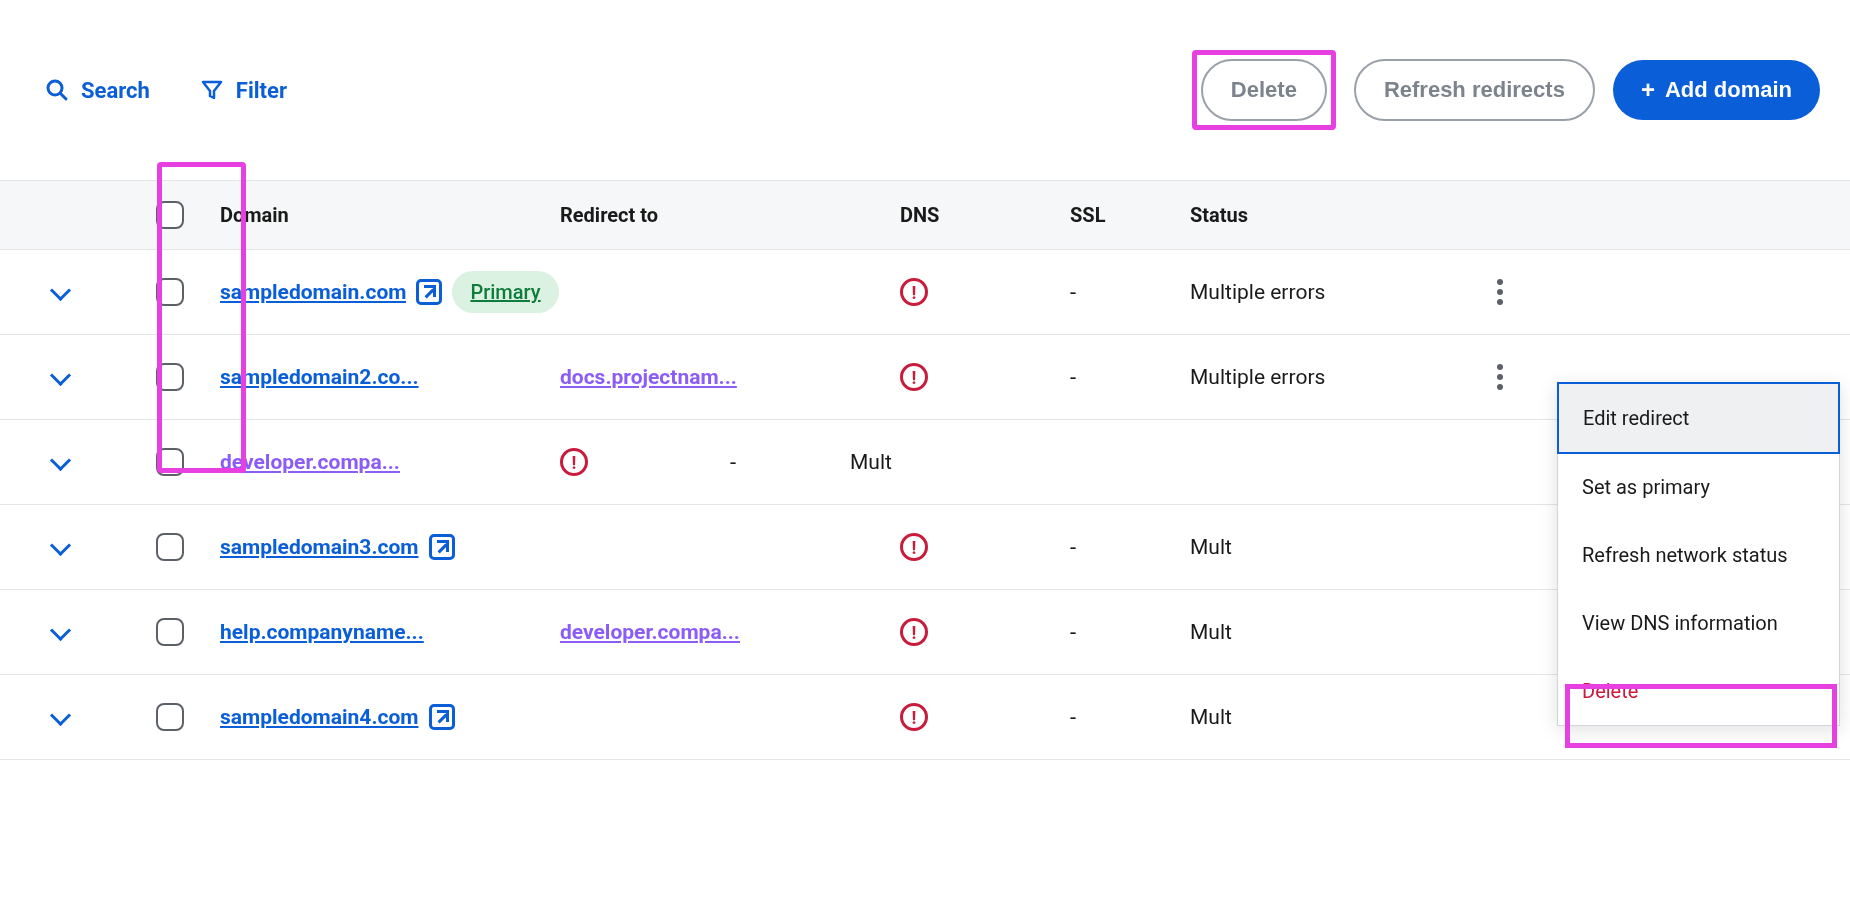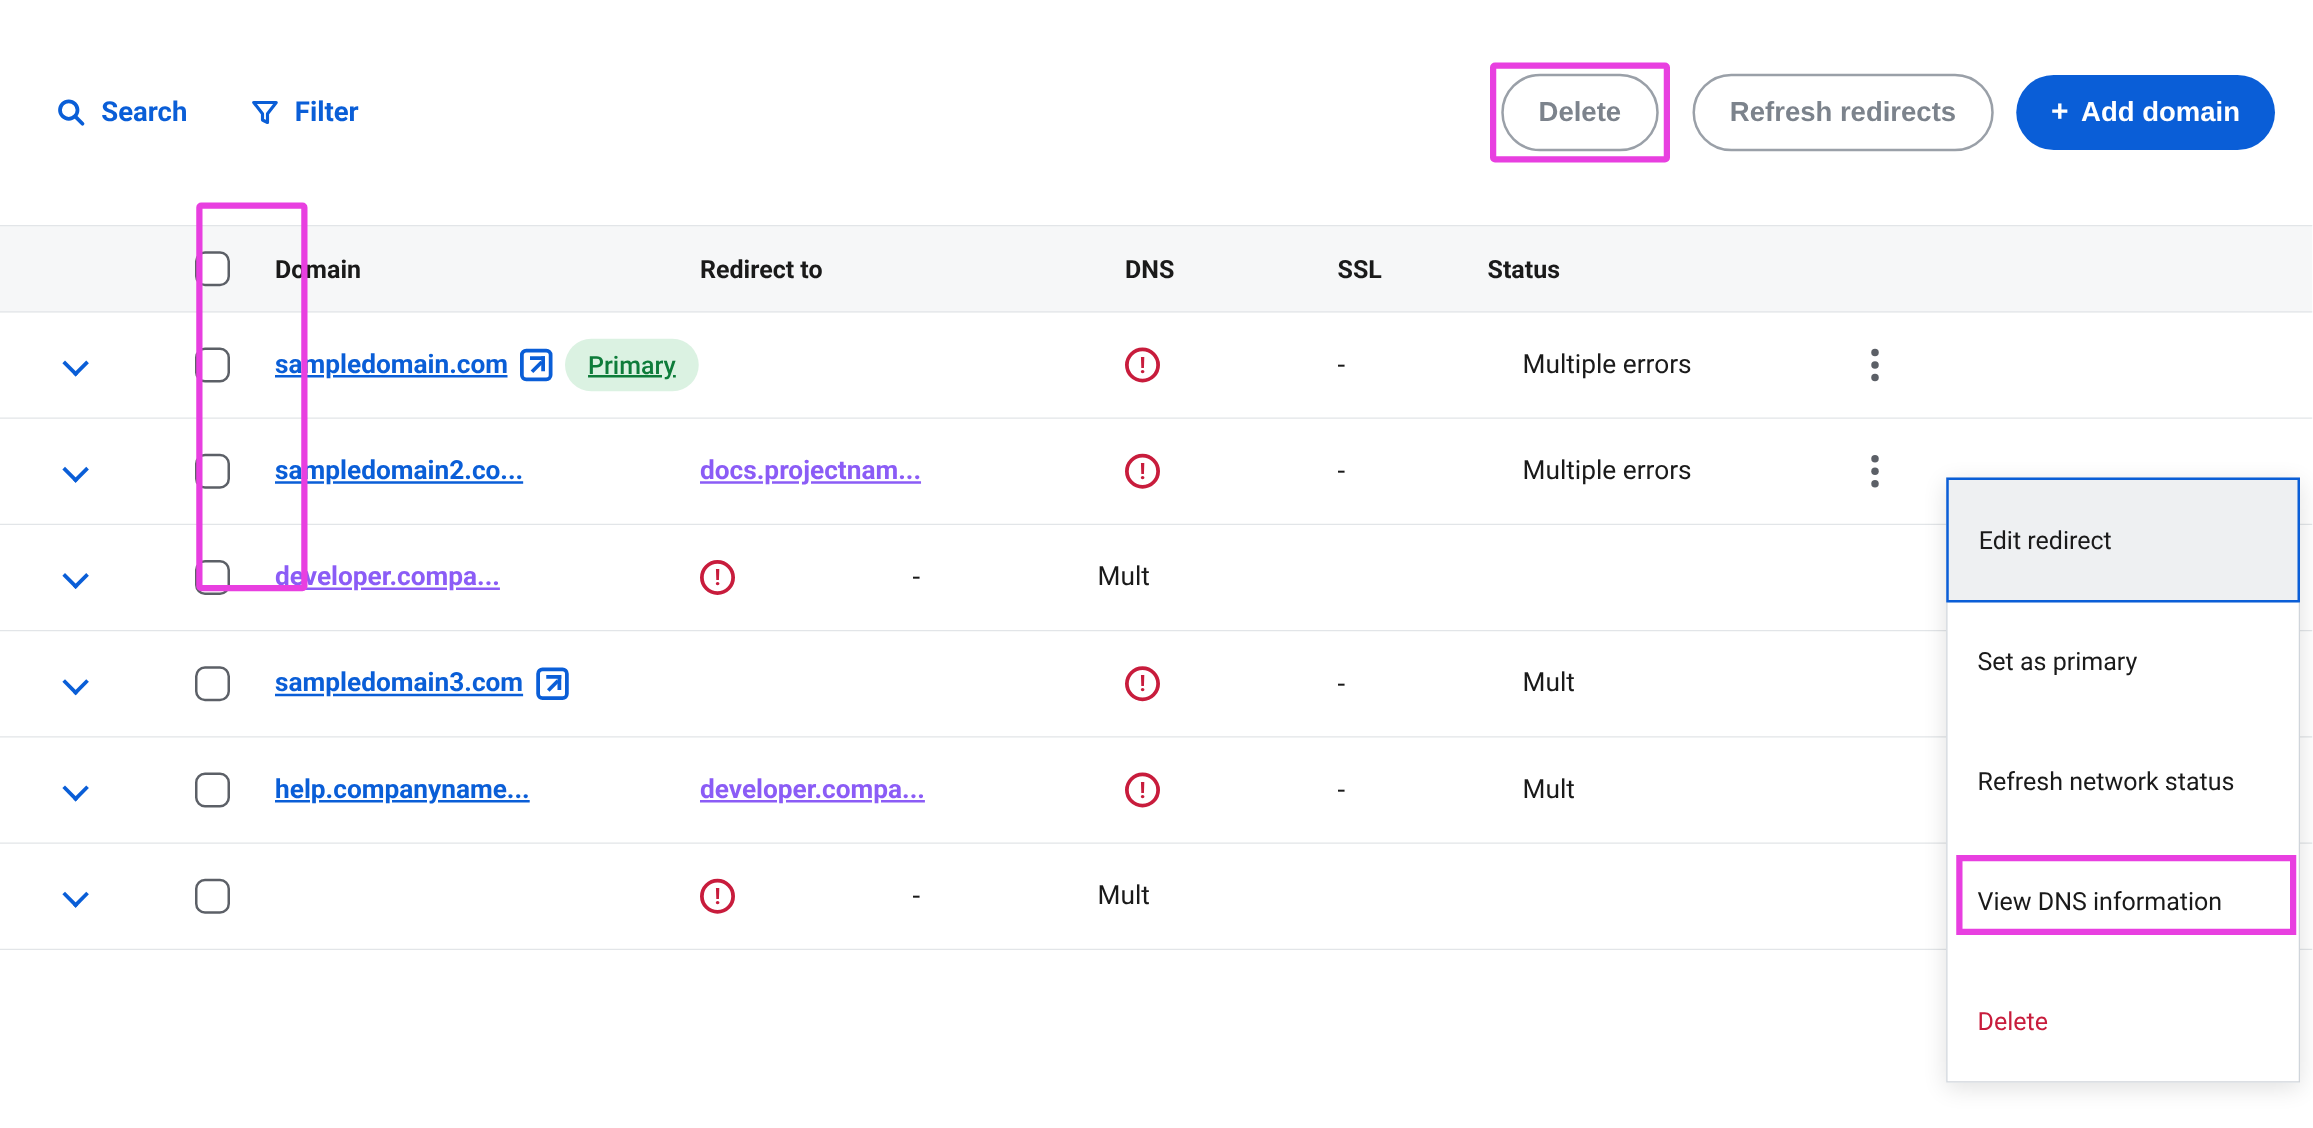--- a/index.html
+++ b/index.html
@@ -195,21 +195,20 @@
 }
 .ssl-dash {
   font-size: 22px;
   color: #1a1a1a;
 }
 .status-text {
   font-size: 21px;
   color: #1a1a1a;
   white-space: nowrap;
   overflow: hidden;
-  margin-left: 28px;
 }
 .kebab-icon {
   display: flex;
   flex-direction: column;
   gap: 4px;
 }
 .kebab-icon span {
   width: 6px;
   height: 6px;
   background: #5c6067;
@@ -230,21 +229,21 @@
   position: absolute;
   right: 10px;
   top: 382px;
   width: 283px;
   background: #fff;
   border: 1px solid #d0d5db;
   box-shadow: 0 4px 18px rgba(0,0,0,0.12);
   z-index: 10;
 }
 .dropdown-item {
-  padding: 36px 24px;
+  padding: 22px 24px;
   font-size: 20px;
   color: #1a1a1a;
   cursor: pointer;
 }
 .dropdown-item.highlighted-top {
   background: #eef0f2;
   border: 2px solid #0a5ed7;
   margin: -1px;
 }
 .dropdown-item.delete-item {
@@ -462,20 +461,24 @@
       <div class="cell-actions"></div>
     </div>
 
     <div class="table-row">
       <div class="cell-expand">
           <div class="chevron-down-icon"></div>
         </div>
       <div class="cell-check">
           <div class="checkbox"></div>
         </div>
+      <div class="cell-domain">
+        <a class="domain-link">sampledomain4.com</a>
+        <span class="external-icon"></span>
+      </div>
       <div class="cell-redirect"></div>
       <div class="cell-dns">
           <span class="alert-icon">!</span>
         </div>
       <div class="cell-ssl">
           <span class="ssl-dash">-</span>
         </div>
       <div class="cell-status">
           <span class="status-text">Mult</span>
         </div>

